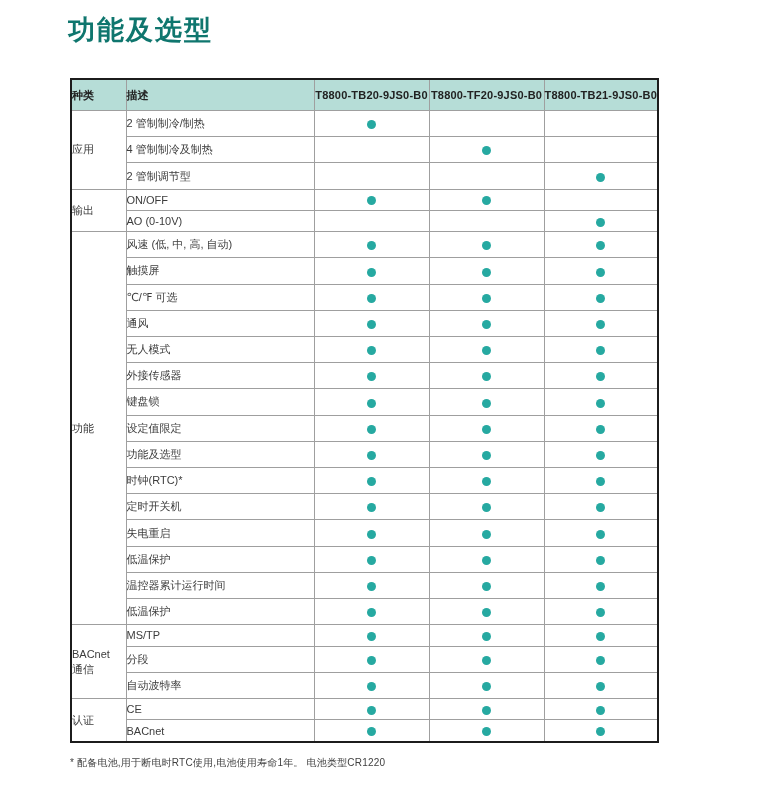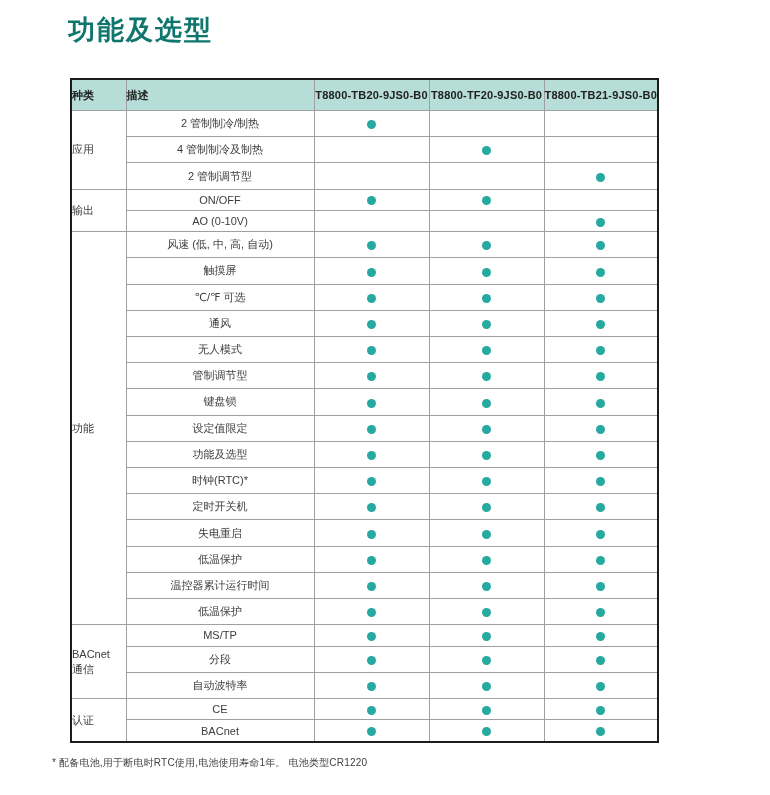--- a/index.html
+++ b/index.html
@@ -39,32 +39,32 @@
     font-weight:700;
     color:#222;
   }
   th.h-cat, th.h-desc { text-align:left; padding-left:9px; }
   th.h-model { text-align:center; font-size:10.5px; letter-spacing:0.2px;margin-left:8px; }
 
   td.cat-cell {
     padding-left:8px; text-align:left;
     color:#3c3c3c; white-space:pre-line; line-height:1.35;margin-left:24px;
   }
-  td.desc-cell { padding-left:10px; text-align:center; color:#3c3c3c; }
+  td.desc-cell { padding-left:10px; text-align:left; color:#3c3c3c; }
   td.dot-cell { text-align:center; }
 
   .dot {
     display:inline-block;
     width:9px; height:9px; border-radius:50%;
     background:#26a9a1;
     vertical-align:middle;
   }
 
   .footnote {
-    position:absolute; left:52px; top:756px;
+    position:absolute; left:70px; top:756px;
     font-size:10px; color:#3f3f3f; letter-spacing:0.2px;
   }
 </style>
 </head>
 <body>
 
 <div class="page">
 
   <div class="page-title">功能及选型</div>
 
@@ -144,21 +144,21 @@
             <td class="dot-cell"><span class="dot"></span></td>
             <td class="dot-cell"><span class="dot"></span></td>
           </tr>
           <tr>
             <td class="desc-cell">无人模式</td>
             <td class="dot-cell"><span class="dot"></span></td>
             <td class="dot-cell"><span class="dot"></span></td>
             <td class="dot-cell"><span class="dot"></span></td>
           </tr>
           <tr>
-            <td class="desc-cell">管制调节型</td>
+            <td class="desc-cell">外接传感器</td>
             <td class="dot-cell"><span class="dot"></span></td>
             <td class="dot-cell"><span class="dot"></span></td>
             <td class="dot-cell"><span class="dot"></span></td>
           </tr>
           <tr>
             <td class="desc-cell">键盘锁</td>
             <td class="dot-cell"><span class="dot"></span></td>
             <td class="dot-cell"><span class="dot"></span></td>
             <td class="dot-cell"><span class="dot"></span></td>
           </tr>

